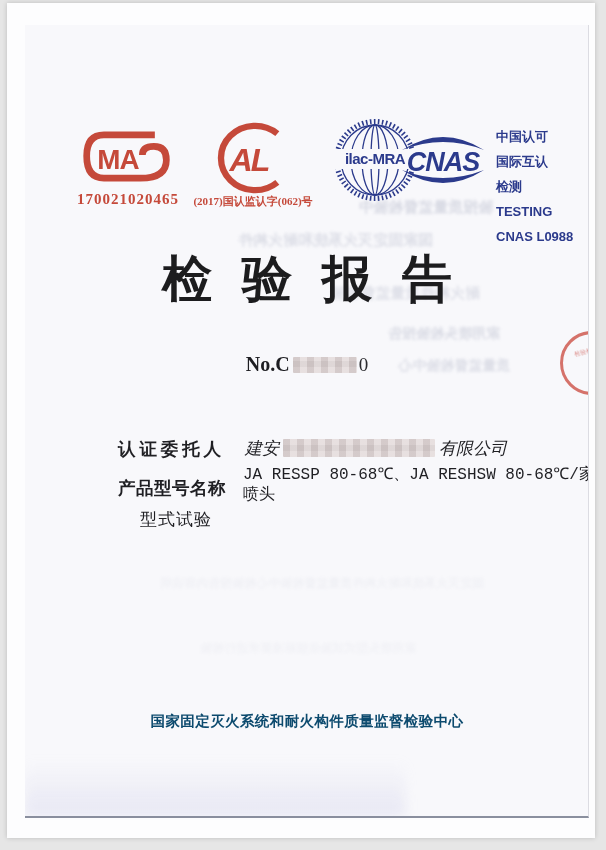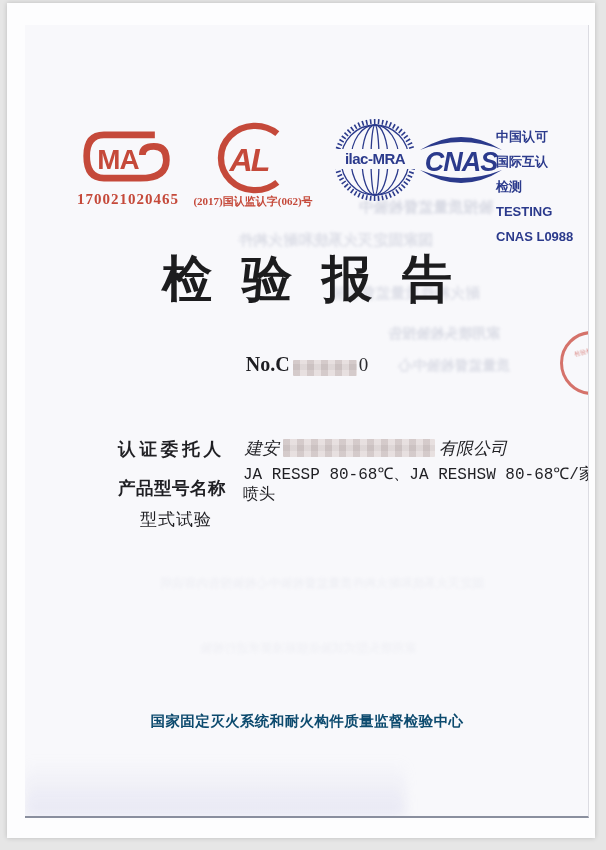--- a/index.html
+++ b/index.html
@@ -16,21 +16,21 @@
   .red-caption { position:absolute; color:#c5493a; font-family:Liberation Serif, serif; text-align:center; }
   .cma-serial { left:47px; top:166px; width:112px; font-size:15px; font-weight:600; letter-spacing:1px; }
   .cal-caption { left:165px; top:169px; width:126px; font-size:11px; font-weight:600; letter-spacing:0; }
   .cnas-side { position:absolute; left:471px; top:95px; color:#2b3a8c; font-family:"Liberation Sans", sans-serif; font-weight:bold; }
   .cnas-side div { font-size:13px; line-height:17px;margin-top:8px; }
 
   
   .doc-title { position:absolute; left:0; top:221px; width:564px; text-align:center;
                font-family:Liberation Mono, monospace; font-weight:900; font-size:50px; color:#1c1c1e;
                letter-spacing:30px; text-indent:30px; white-space:nowrap; z-index:2; }
-  .report-no { position:absolute; left:0; top:328px; width:564px; display:flex; justify-content:center; align-items:flex-end; z-index:2; }
+  .report-no { position:absolute; left:0; top:328px; width:564px; display:flex; justify-content:center; align-items:center; z-index:2; }
   .report-no .pre { font-size:20px; font-weight:bold; color:#1e1e22; }
   .report-no .suf { font-size:19px; color:#2a2a2e; }
 
   
   .redact { display:inline-block; vertical-align:-3px; border-radius:1px;
     background-image:
       repeating-linear-gradient(90deg, rgba(190,178,178,.45) 0 7px, rgba(232,225,225,.45) 7px 14px),
       repeating-linear-gradient(0deg, #e7dfdf 0 6px, #d7cfcf 6px 12px); }
 
   
@@ -105,21 +105,21 @@
           <circle cx="42" cy="42" r="38.5" fill="none" stroke="#2b3a8c" stroke-width="5" stroke-dasharray="1.6 2.4"></circle>
           <ellipse cx="42" cy="42" rx="34" ry="35" fill="none" stroke="#2b3a8c" stroke-width="1.3"></ellipse>
           <ellipse cx="42" cy="42" rx="24" ry="35" fill="none" stroke="#2b3a8c" stroke-width="1.3"></ellipse>
           <ellipse cx="42" cy="42" rx="13" ry="35" fill="none" stroke="#2b3a8c" stroke-width="1.3"></ellipse>
           <ellipse cx="42" cy="42" rx="4" ry="35" fill="none" stroke="#2b3a8c" stroke-width="1.3"></ellipse>
           <rect x="-2" y="31" width="88" height="20" fill="#f8f8fb"></rect>
           <text x="42" y="46" text-anchor="middle" font-family="Liberation Sans, sans-serif" font-size="15" font-weight="800" fill="#2b3a8c" letter-spacing="-0.5">ilac-MRA</text>
         </svg>
       </div>
 
-      <div class="logo" style="left:391px; top:106px;text-align:center;">
+      <div class="logo" style="left:373px; top:106px;text-align:center;">
         <svg width="90" height="58" viewBox="0 0 90 58">
           <path d="M4 19 Q45 -7 86 19 Q45 3 4 19 Z" fill="#2b3a8c"></path>
           <path d="M4 39 Q45 65 86 39 Q45 55 4 39 Z" fill="#2b3a8c"></path>
           <text x="45" y="40" text-anchor="middle" font-family="Liberation Sans, sans-serif" font-size="27" font-weight="800" font-style="italic" fill="#2b3a8c" letter-spacing="-1">CNAS</text>
         </svg>
       </div>
 
       <div class="cnas-side">
         <div>中国认可</div>
         <div>国际互认</div>

